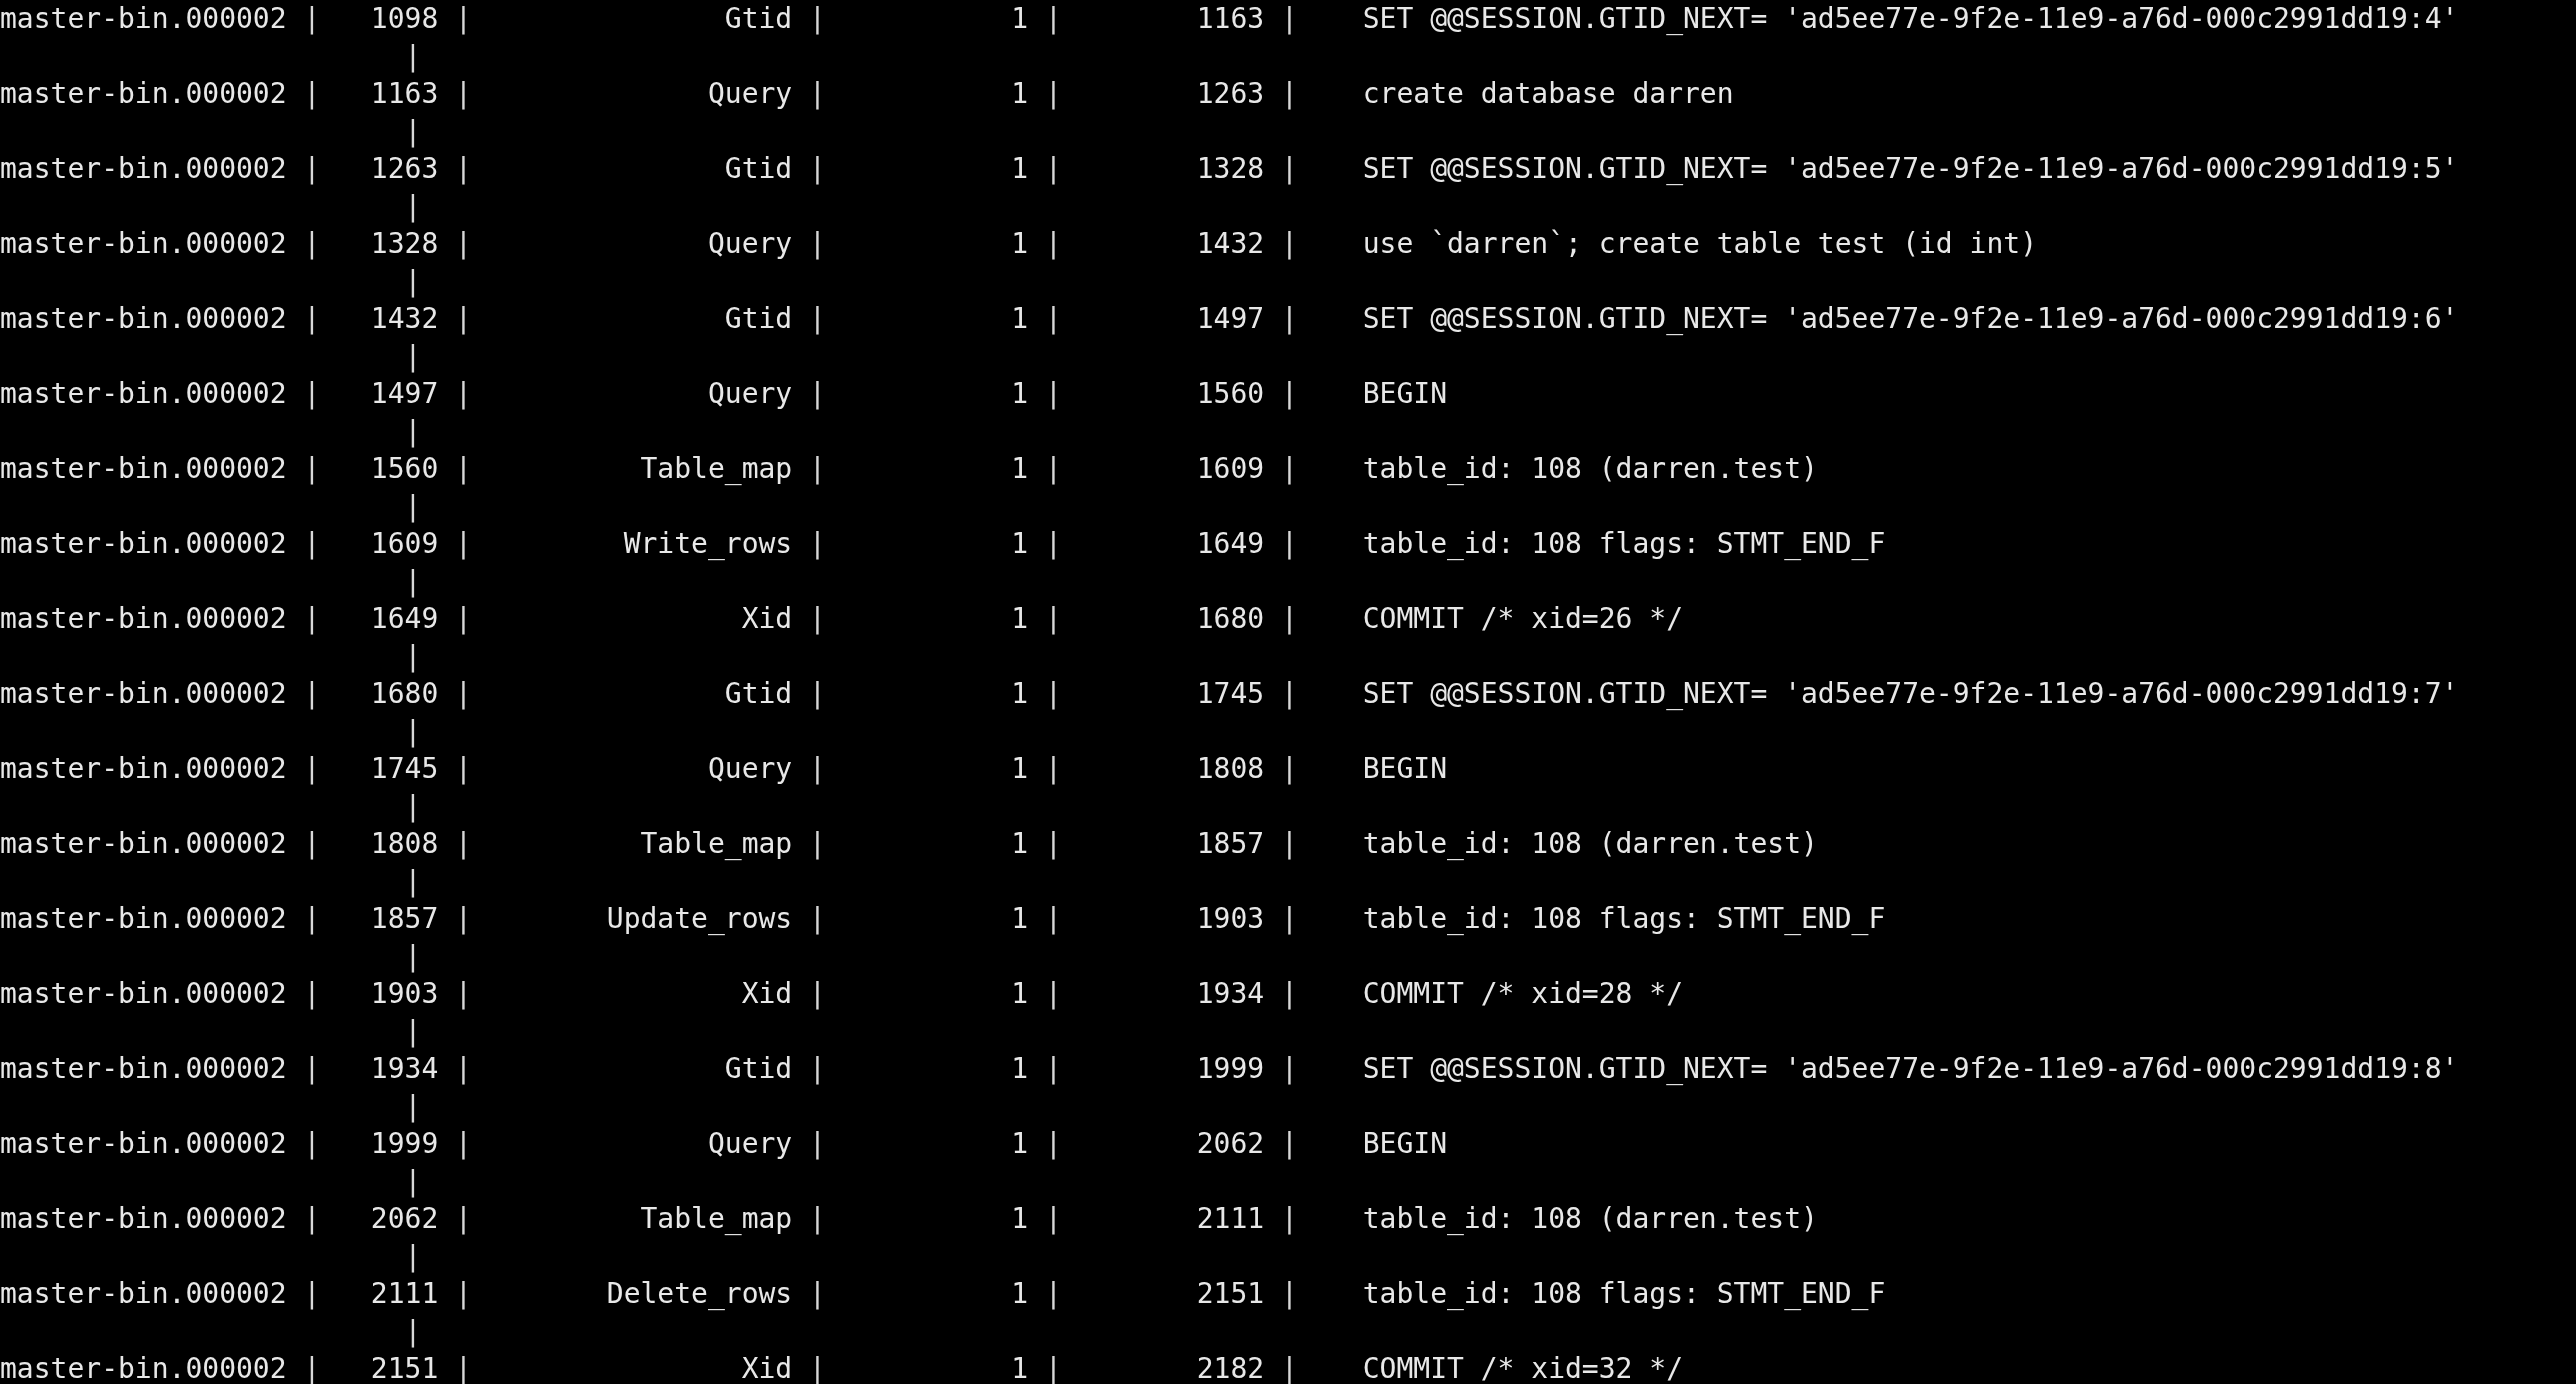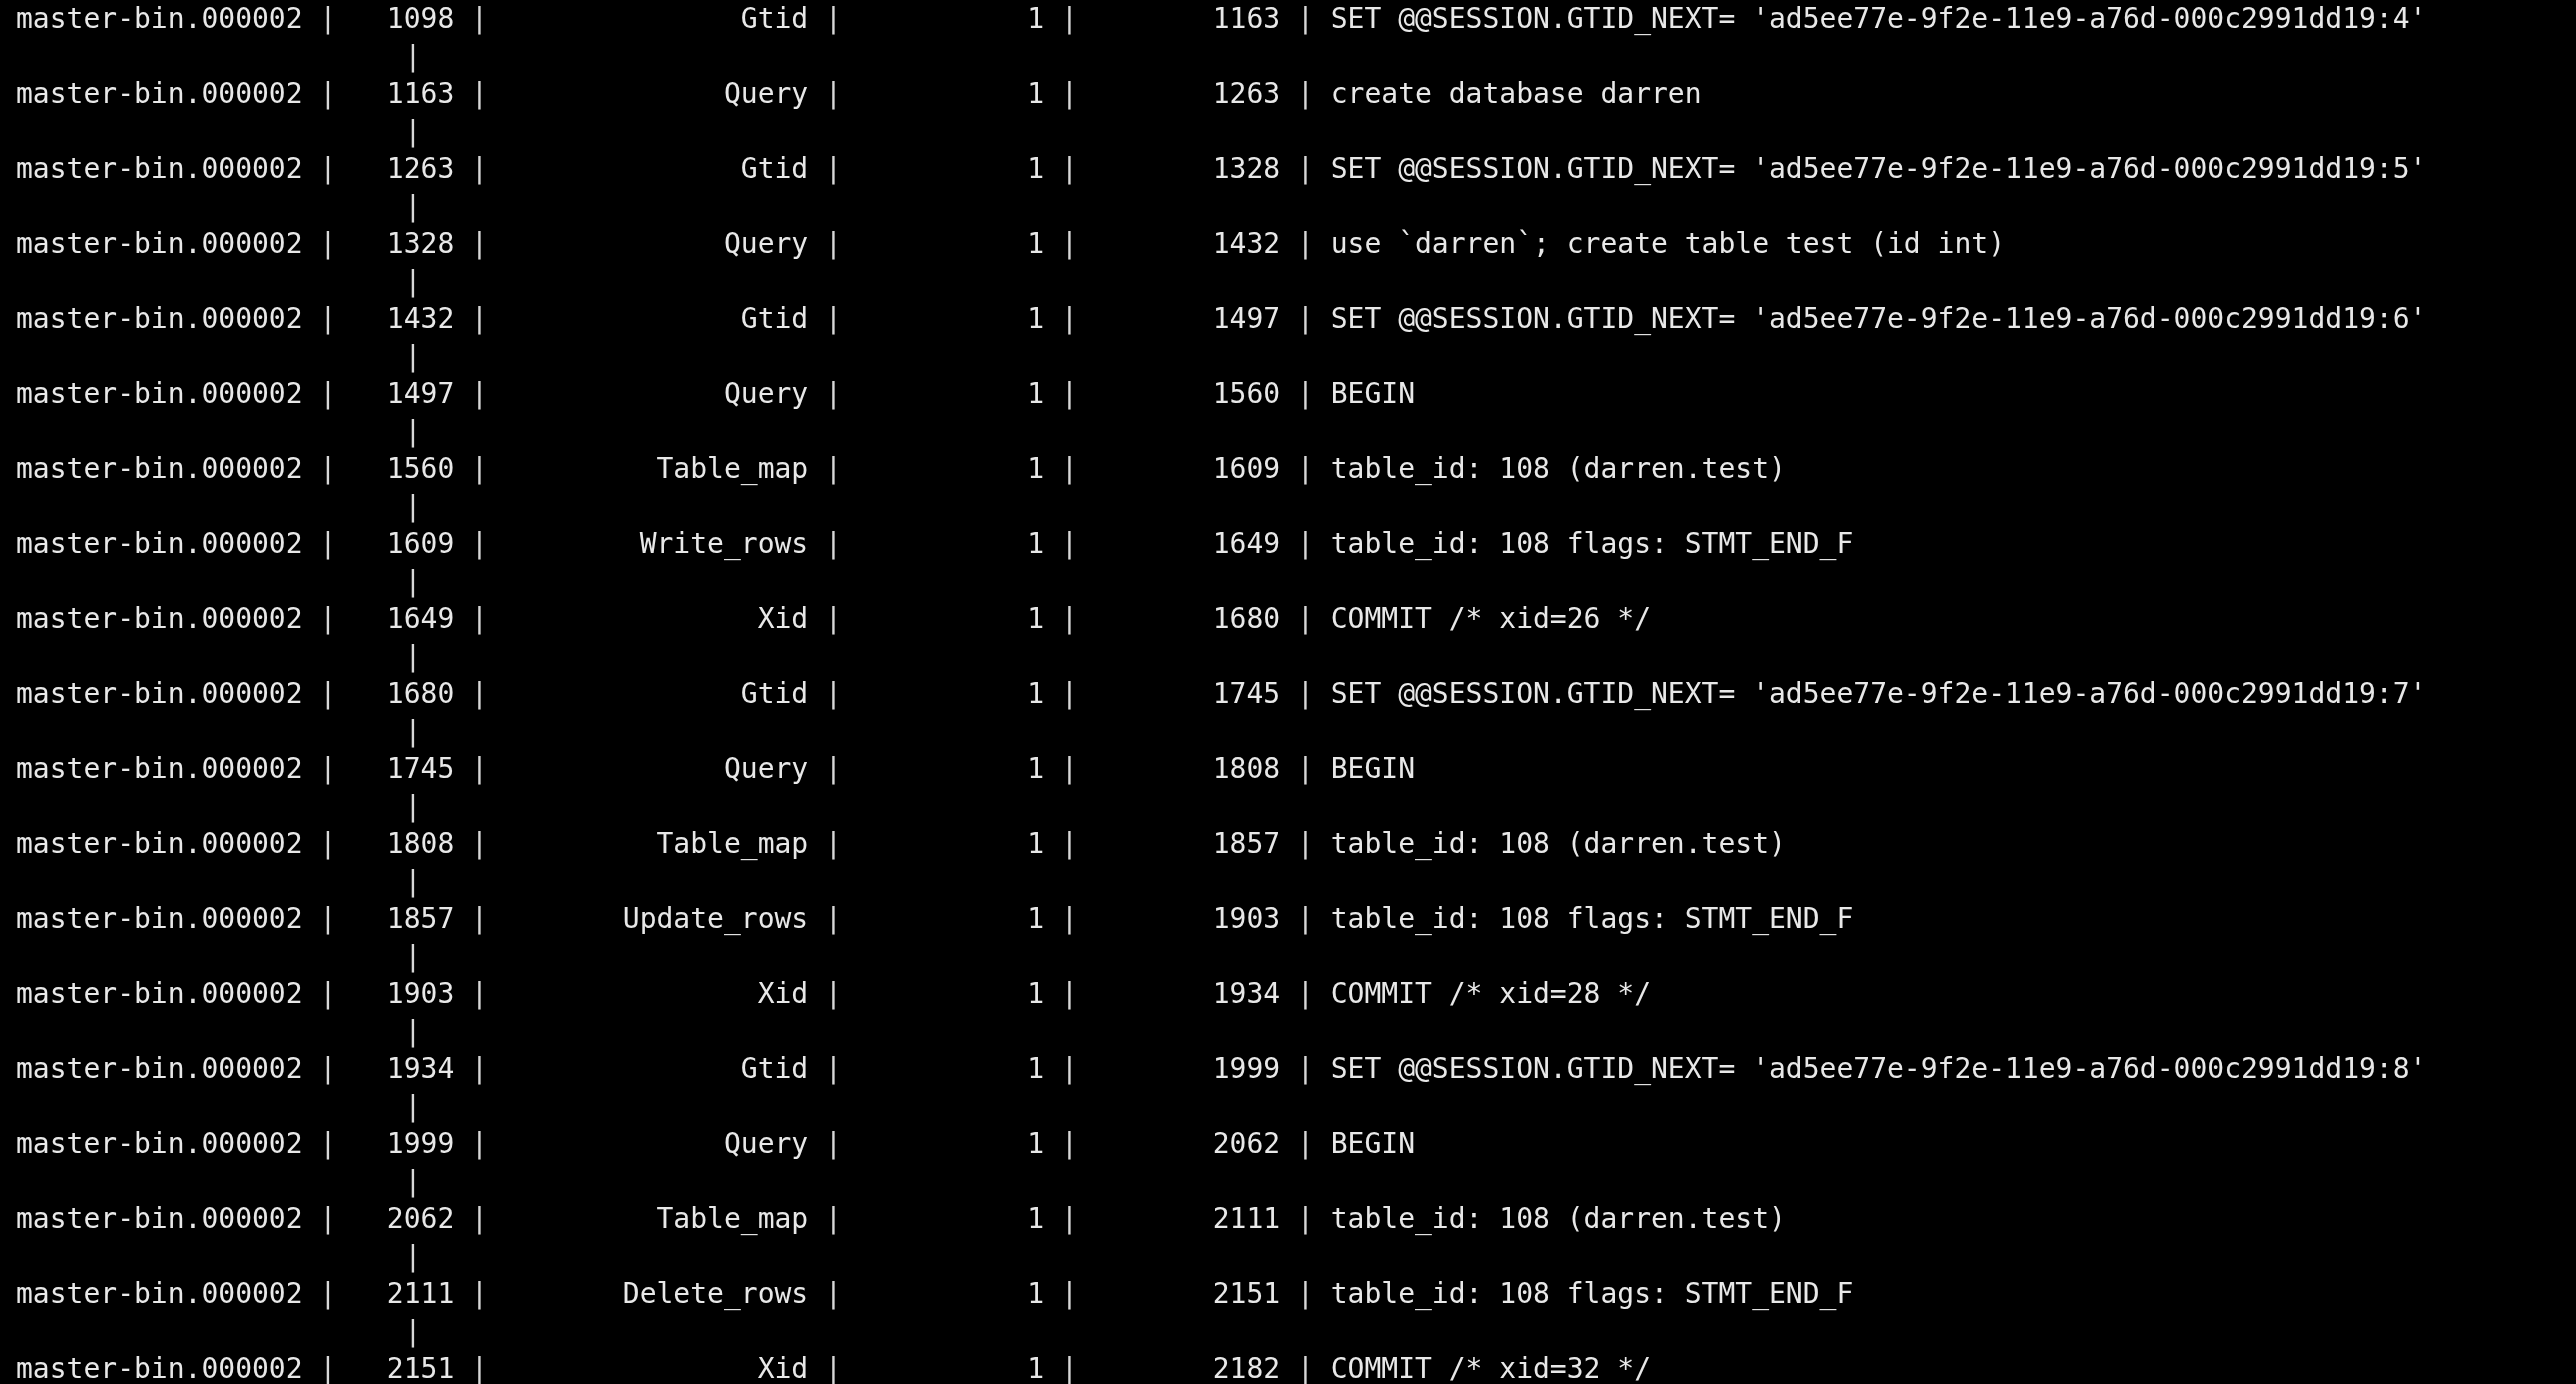--- a/index.html
+++ b/index.html
@@ -62,26 +62,26 @@
     display: inline-block;
     white-space: pre;
     vertical-align: top;
   }
   .sep {
     display: inline-block;
     white-space: pre;
     color: #d8d8d8;
     vertical-align: top;
   }
-  .c-logname   { width: 17ch; text-align: right; padding-left: 16px; }
+  .c-logname   { width: 17ch; text-align: right; }
   .c-pos       { width: 6ch;  text-align: right; }
   .c-eventtype { width: 18ch; text-align: right; }
   .c-serverid  { width: 11ch; text-align: right; }
   .c-endpos    { width: 11ch; text-align: right; }
-  .c-info      { text-align: left; }
+  .c-info      { text-align: left; margin-left: 48px; }
   .pad1 { display: inline-block; width: 1ch; white-space: pre; }
   
   .toppad {
     position: absolute;
     left: 0;
     top: -28px;
     height: 38px;
     line-height: 38px;
     white-space: pre;
     color: #cfcfcf;

